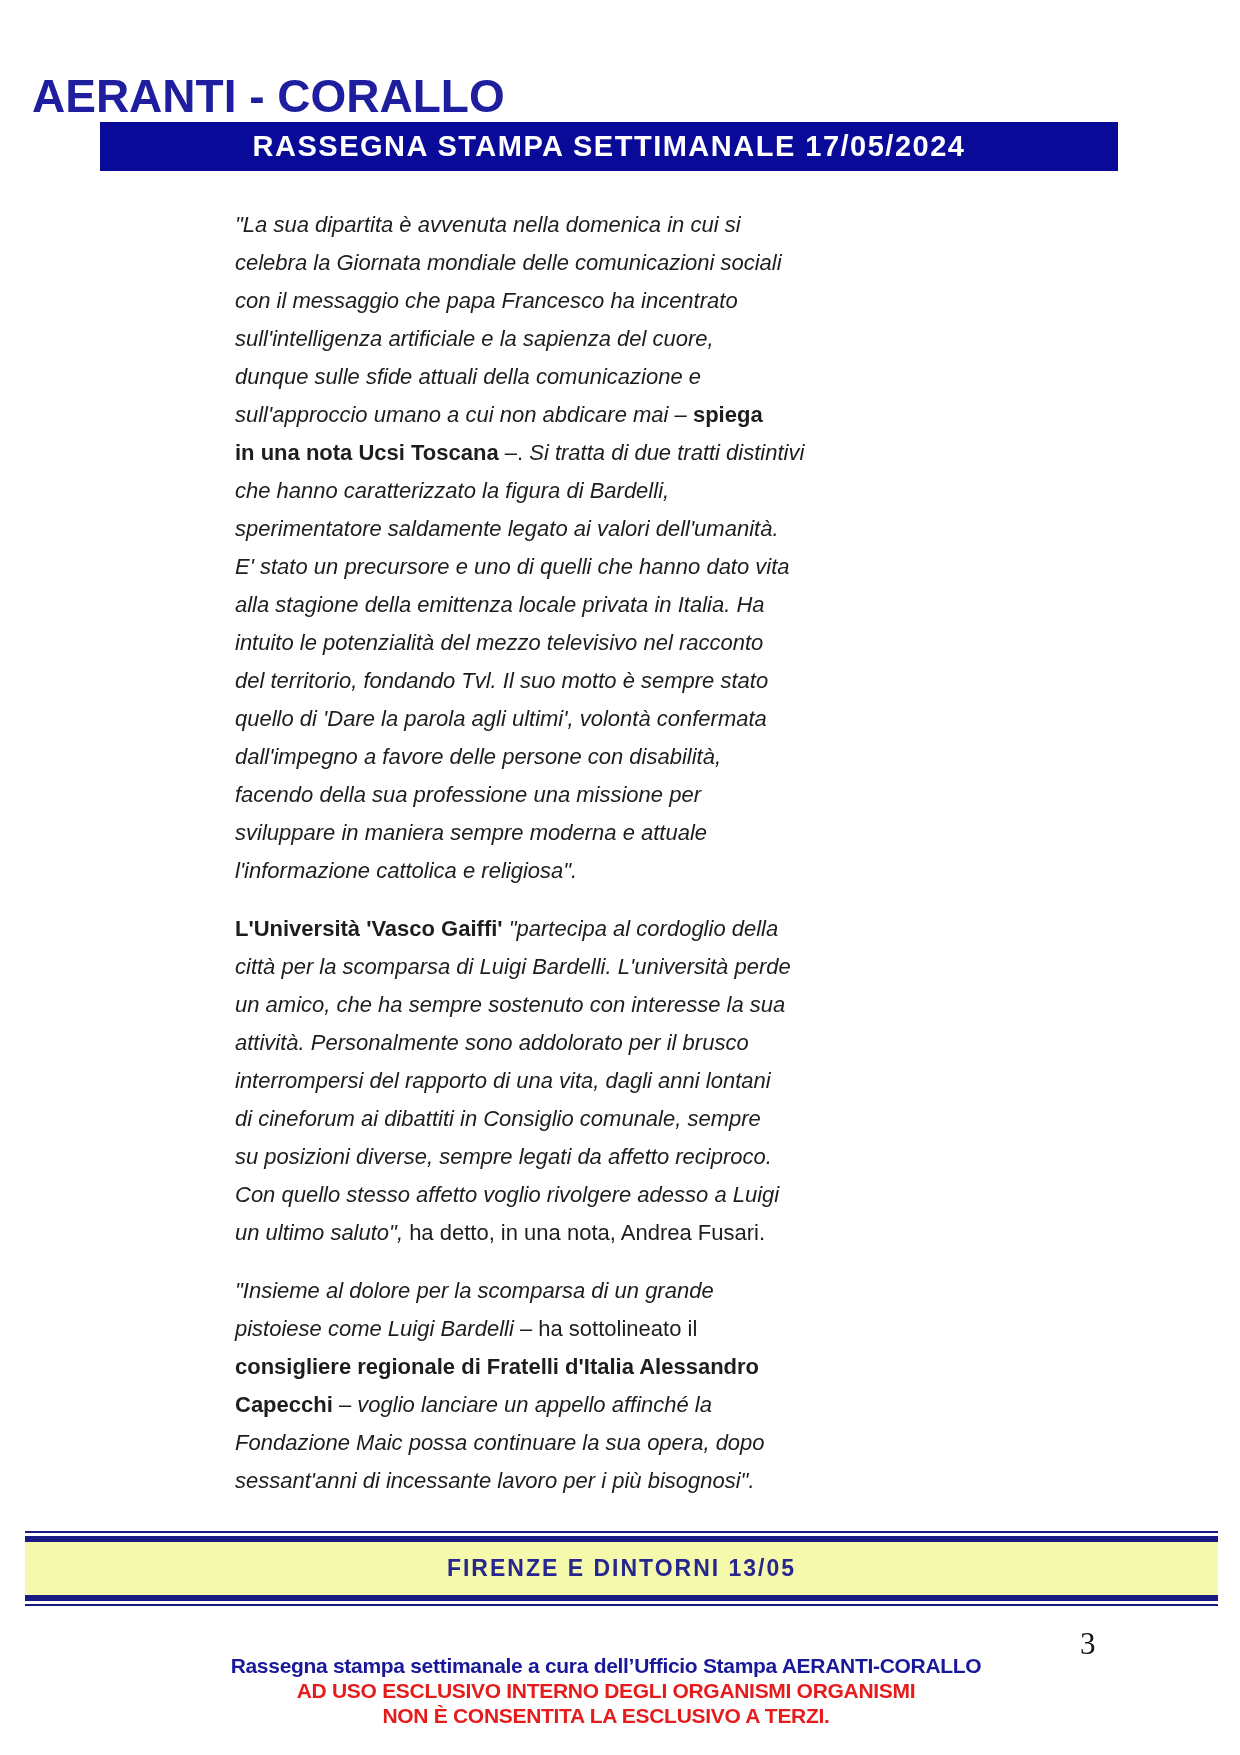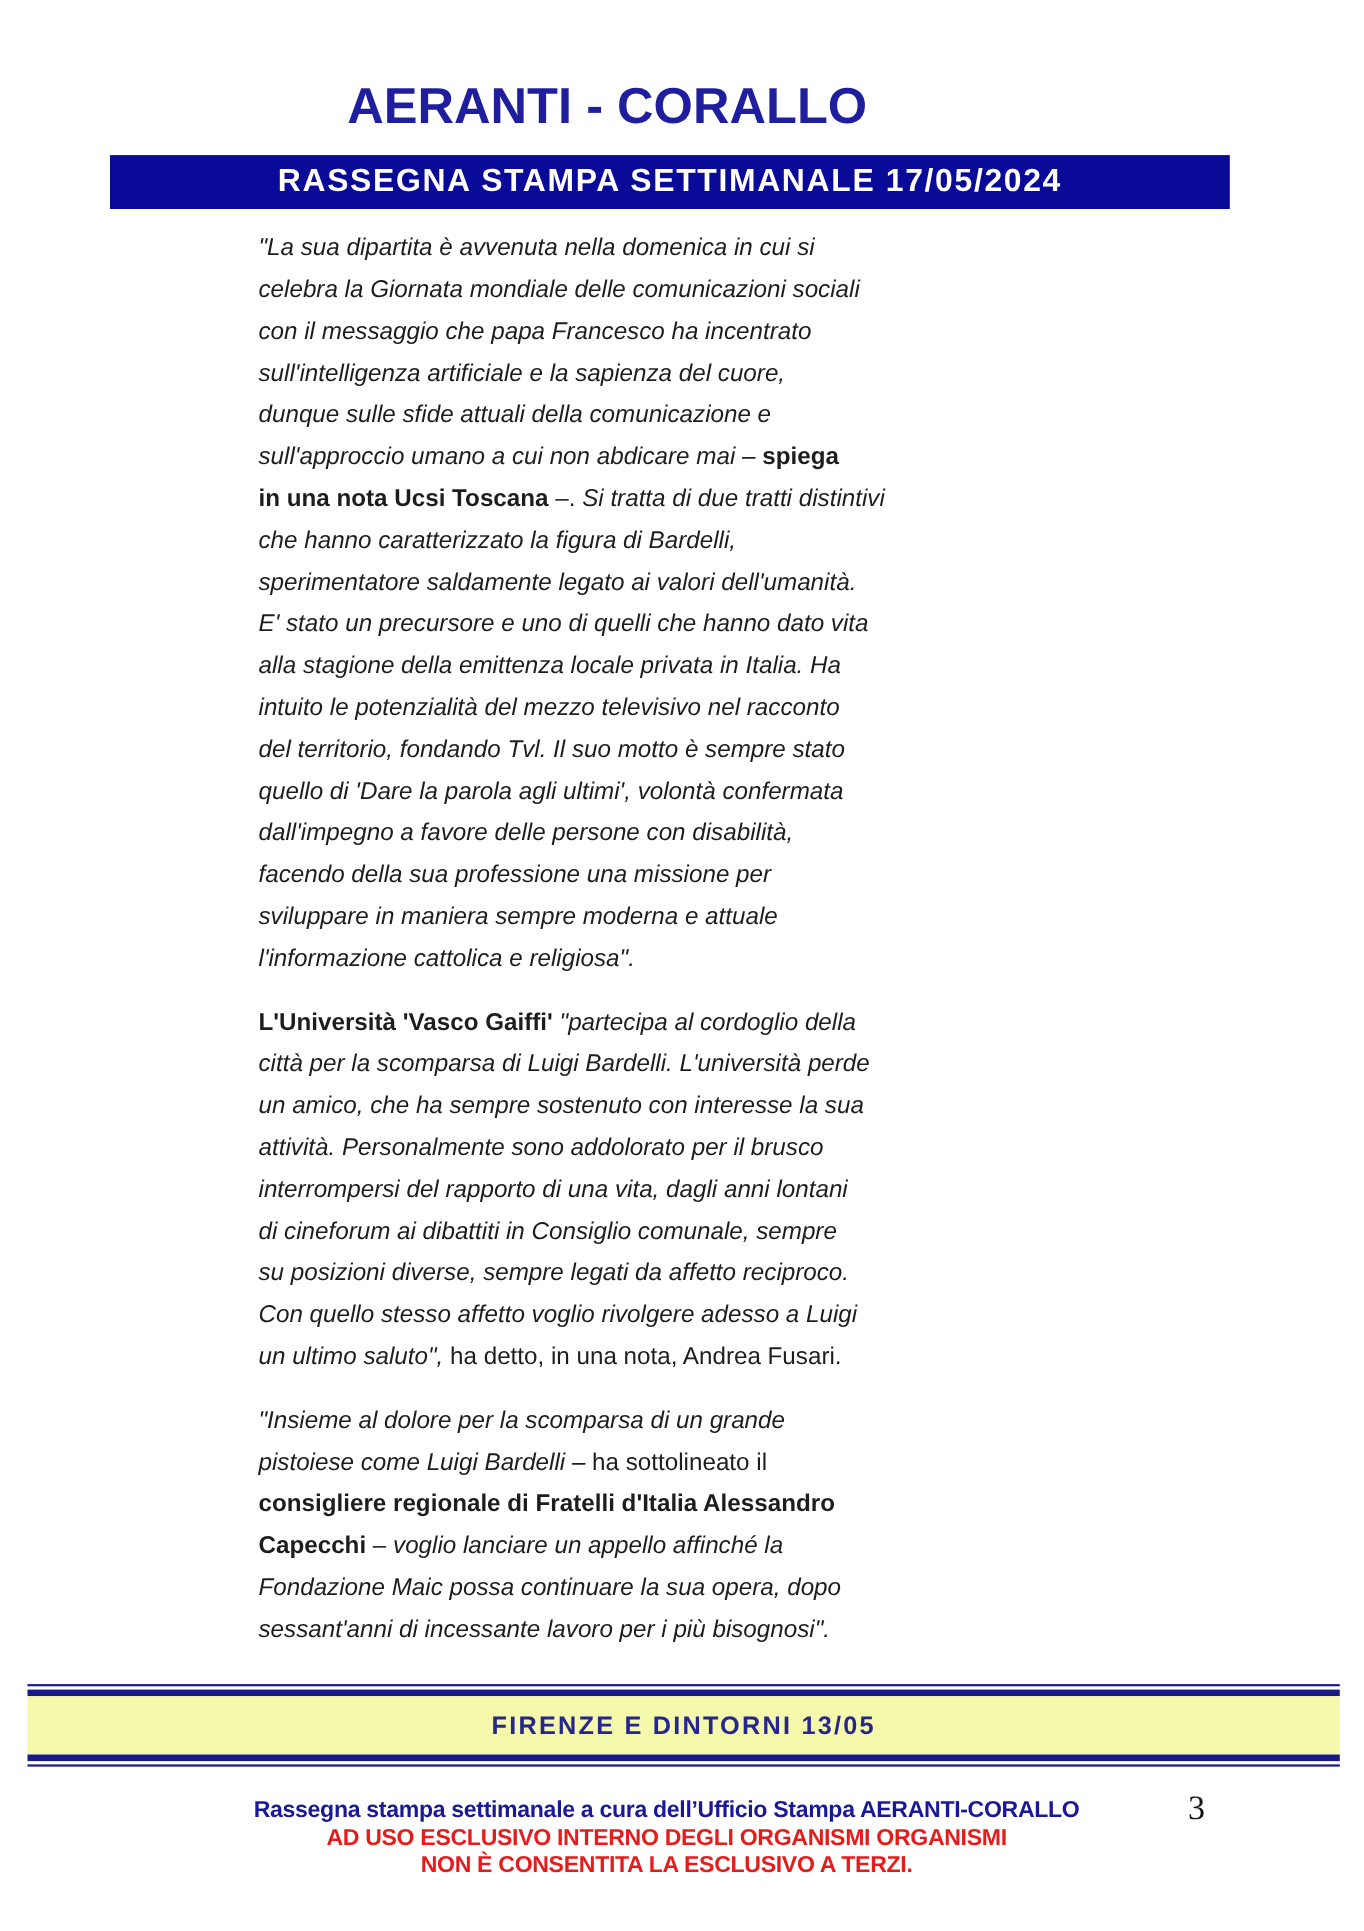--- a/index.html
+++ b/index.html
@@ -17,27 +17,27 @@
   html,body{background:#fff;}
   .page{
     position:relative;
     width:1240px;height:1755px;
     background:#ffffff;
     font-family:"Liberation Sans", sans-serif;
     overflow:hidden;
   }
   .page-title{
     position:absolute;top:72px;left:0;width:1104px;
-    text-align:center;
     font-size:46px;line-height:48px;font-weight:bold;
     color:var(--title-navy);
     letter-spacing:0px;
+    padding-left:32px;
   }
   .header-banner{
-    position:absolute;top:141px;left:100px;width:1018px;height:49px;
+    position:absolute;top:122px;left:100px;width:1018px;height:49px;
     background:var(--banner-navy);
     display:flex;align-items:center;justify-content:center;
   }
   .header-banner .banner-text{
     color:var(--banner-text);
     font-size:29px;font-weight:bold;letter-spacing:1.5px;
     white-space:nowrap;
   }
   .article{
     position:absolute;top:206px;left:235px;width:760px;
@@ -64,21 +64,21 @@
   .sb-yellow .sb-label{
     color:var(--section-navy);
     font-size:23px;font-weight:bold;letter-spacing:2px;
     white-space:nowrap;
   }
   .footer{
     position:absolute;top:1633px;left:0;width:1212px;
     text-align:center;font-weight:bold;letter-spacing:-0.3px;
   }
   .footer-line{font-size:21px;line-height:25px;white-space:nowrap;}
-  .footer-line.navy{color:var(--footer-navy);}
+  .footer-line.navy{color:var(--footer-navy);margin-top:20px;}
   .footer-line.red{color:var(--red);}
   .page-number{
     position:absolute;top:1627px;left:1080px;
     font-family:"Liberation Serif", serif;
     font-size:31px;line-height:34px;color:#141414;
   }
 </style>
 </head>
 <body>
 

